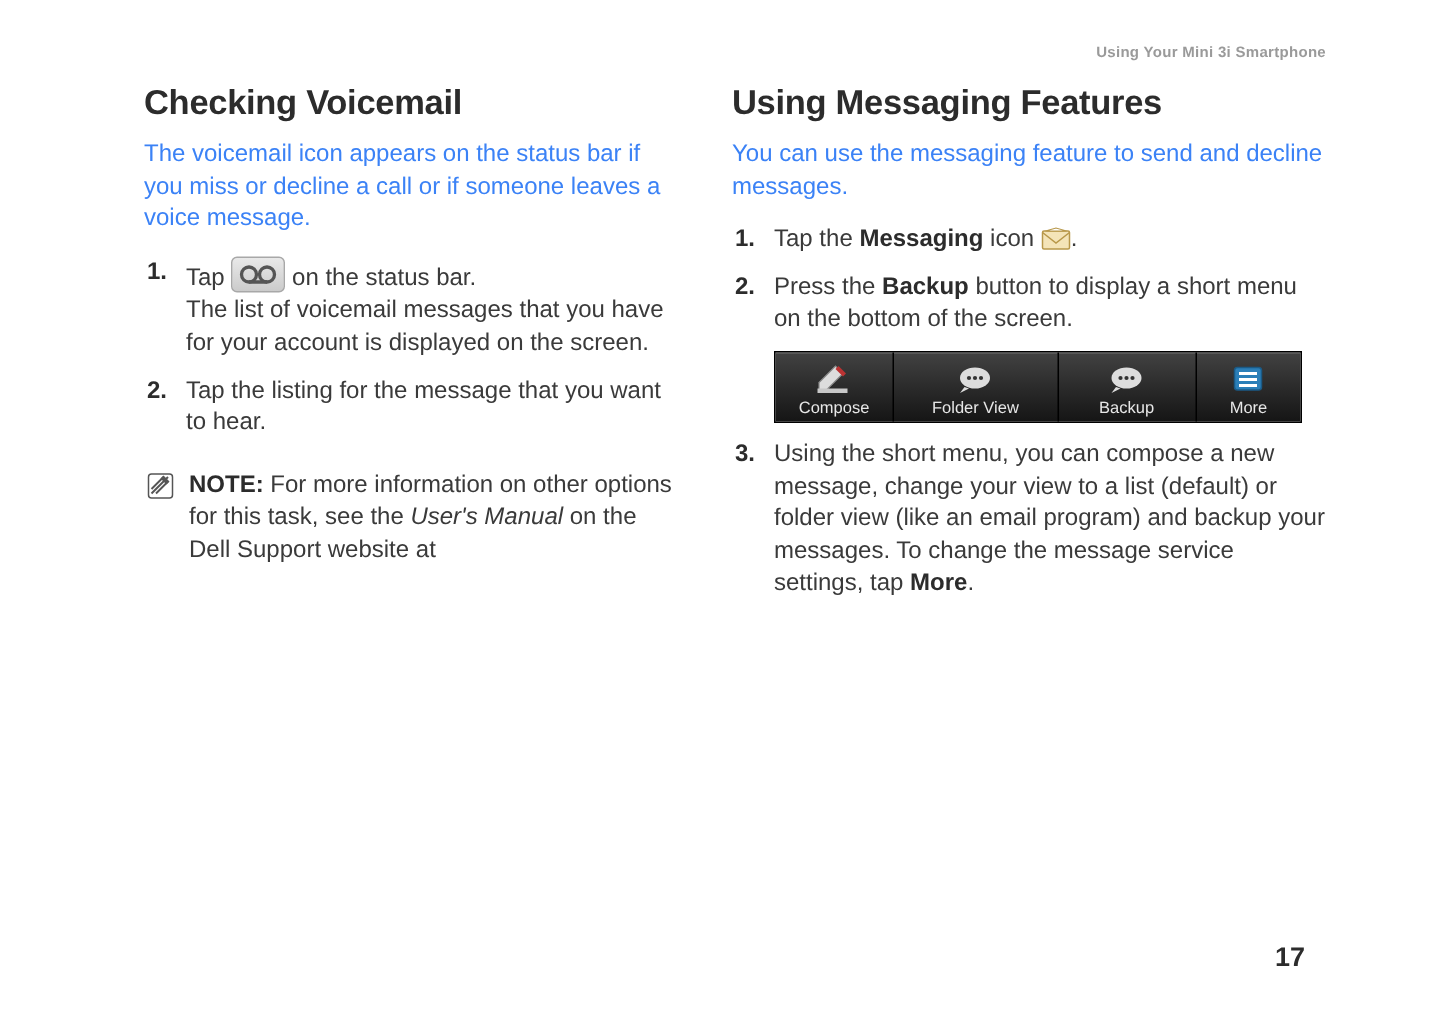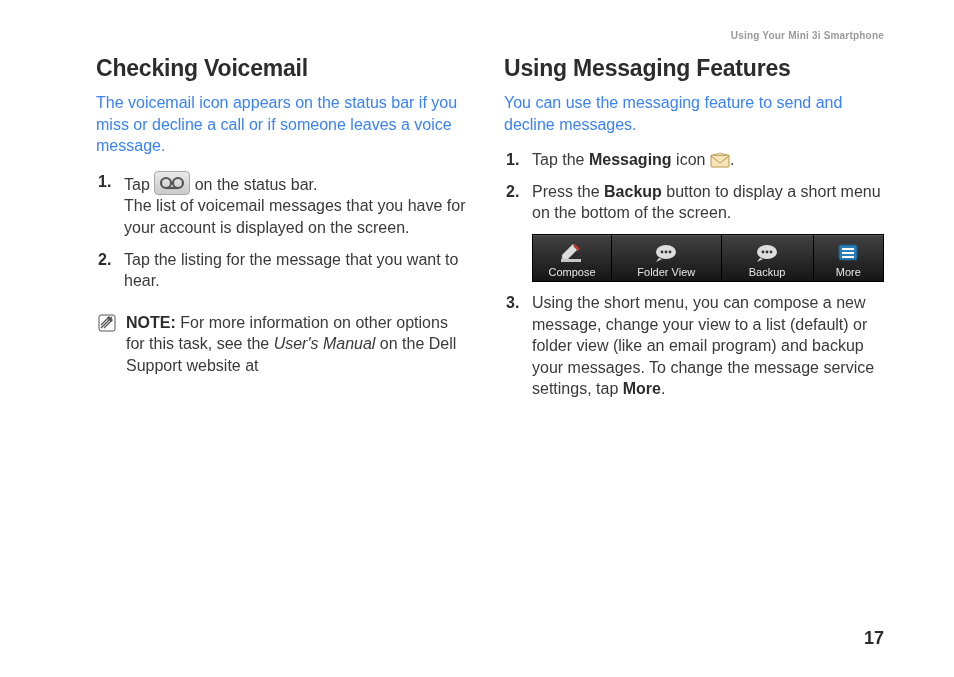--- a/index.html
+++ b/index.html
@@ -106,21 +106,21 @@
     display: inline-block;
     width: 20px;
     height: 16px;
     vertical-align: -3px;
   }
   
   .menubar {
     display: flex;
     background: linear-gradient(#424242 0%, #2b2b2b 50%, #151515 100%);
     border: 1px solid #000;
-    margin: 6px 0 10px 28px;
+    margin: 6px 16px 10px 28px;
     height: 46px;
     width: 350px;
   }
   .menubar .item {
     flex: 1 1 0;
     display: flex;
     flex-direction: column;
     align-items: center;
     justify-content: flex-end;
     padding-bottom: 3px;
@@ -139,21 +139,21 @@
     white-space: nowrap;
   }
   .menubar .mi {
     height: 22px;
     display: flex;
     align-items: center;
     justify-content: center;
   }
   .pagenum {
     position: absolute;
-    right: 70px;
+    right: 84px;
     bottom: 28px;
     font-weight: 700;
     font-size: 18px;
     color: #2c2c2c;
   }
   b { font-weight: 700; color: #2c2c2c; }
 </style>
 </head>
 <body>
 

